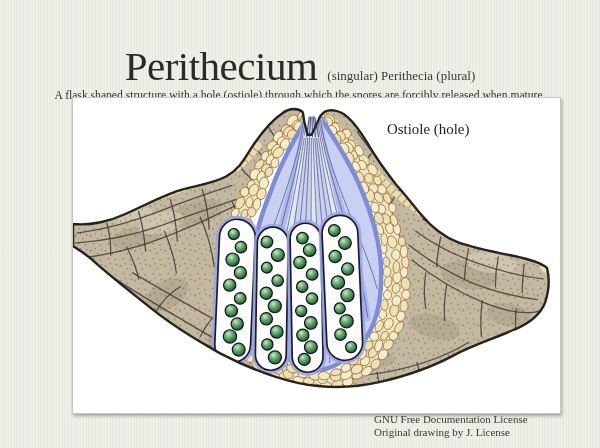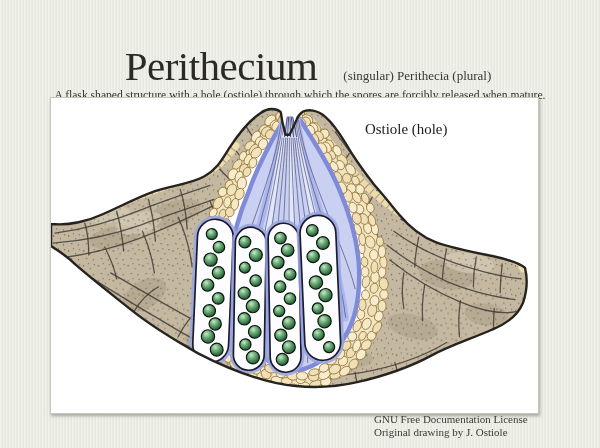--- a/index.html
+++ b/index.html
@@ -10,30 +10,30 @@
       rgba(255,255,255,.35) 0px, rgba(255,255,255,.35) 1px,
       rgba(90,90,80,.04) 2px, rgba(0,0,0,0) 3px);
     font-family:"Liberation Serif", serif;
     color:#2b2a26;
   }
   .title-row{
     position:absolute;top:20px;left:0;width:100%;
     display:flex;justify-content:center;align-items:baseline;gap:10px;
   }
   .title-row h1{
-    margin:16px;font-size:41px;font-weight:400;line-height:1.05;
+    margin:0;font-size:41px;font-weight:400;line-height:1.05;
     color:#2b2a26;letter-spacing:-0.5px;
   }
   .title-suffix{font-size:13px;color:#3a3934;margin-top:48px;}
   .subtitle{
     position:absolute;top:89px;left:0;width:100%;
     text-align:center;font-size:11.6px;color:#32312c;white-space:nowrap;
   }
   .figure-box{
-    position:absolute;left:50px;top:97px;width:489px;height:317px;
+    position:absolute;left:72px;top:97px;width:489px;height:317px;
     background:#ffffff;border:1px solid #c6c6bd;box-sizing:border-box;
     box-shadow:1px 2px 3px rgba(60,60,52,.4);
   }
   .figure-box svg{display:block;width:487px;height:315px;}
   .attribution{
     position:absolute;left:374px;top:413px;
     font-size:11px;line-height:12.5px;color:#3b3a33;
   }
 </style>
 </head>
@@ -402,16 +402,16 @@
           <path d="M 244,39 L 241.8,19" stroke="#4d527e" stroke-width="1" fill="none" stroke-linecap="round"></path>
           <path d="M 247,39 L 243.15,19" stroke="#4d527e" stroke-width="1" fill="none" stroke-linecap="round"></path>
           <path d="M 231,14 C 226,10 218,10 211,15 C 199,23 188,37 179,51 C 172,62 167,72 154,79 C 139,87 121,88 104,94 C 87,100 70,109 52,117 C 37,124 18,128 4,127 L 0,127 L 0,149 C 8,154 17,160 25,168 C 41,182 59,196 79,212 C 99,228 123,243 148,257 C 173,270 200,281 227,287 C 252,292 282,292 308,286 C 334,280 361,271 383,259 C 404,248 424,242 444,233 C 459,227 470,218 475,206 C 479,194 480,183 477,171 C 470,165 458,162 444,159 C 424,155 403,151 387,145 C 371,139 360,129 350,117 C 341,106 334,97 325,87 C 314,73 304,59 296,45 C 290,35 283,25 276,19 C 268,12 259,11 253,14 C 250,16 248,19 247,22 C 244,29 242,33 240,37 L 236,37 C 235,33 234,29 233,25 C 232,21 232,17 231,14 Z" fill="none" stroke="#26231e" stroke-width="2.4" stroke-linejoin="round" stroke-linecap="round"></path>
         </g>
       <text x="316" y="36" font-size="15" fill="#1c1b18" font-family="&quot;Liberation Serif&quot;, serif">Ostiole (hole)</text>
     </svg>
   </div>
 
   <div class="attribution">
     <div>GNU Free Documentation License</div>
-    <div>Original drawing by J. Ostiole</div>
+    <div>Original drawing by J. License</div>
   </div>
 
 </div>
 
 </body></html>

